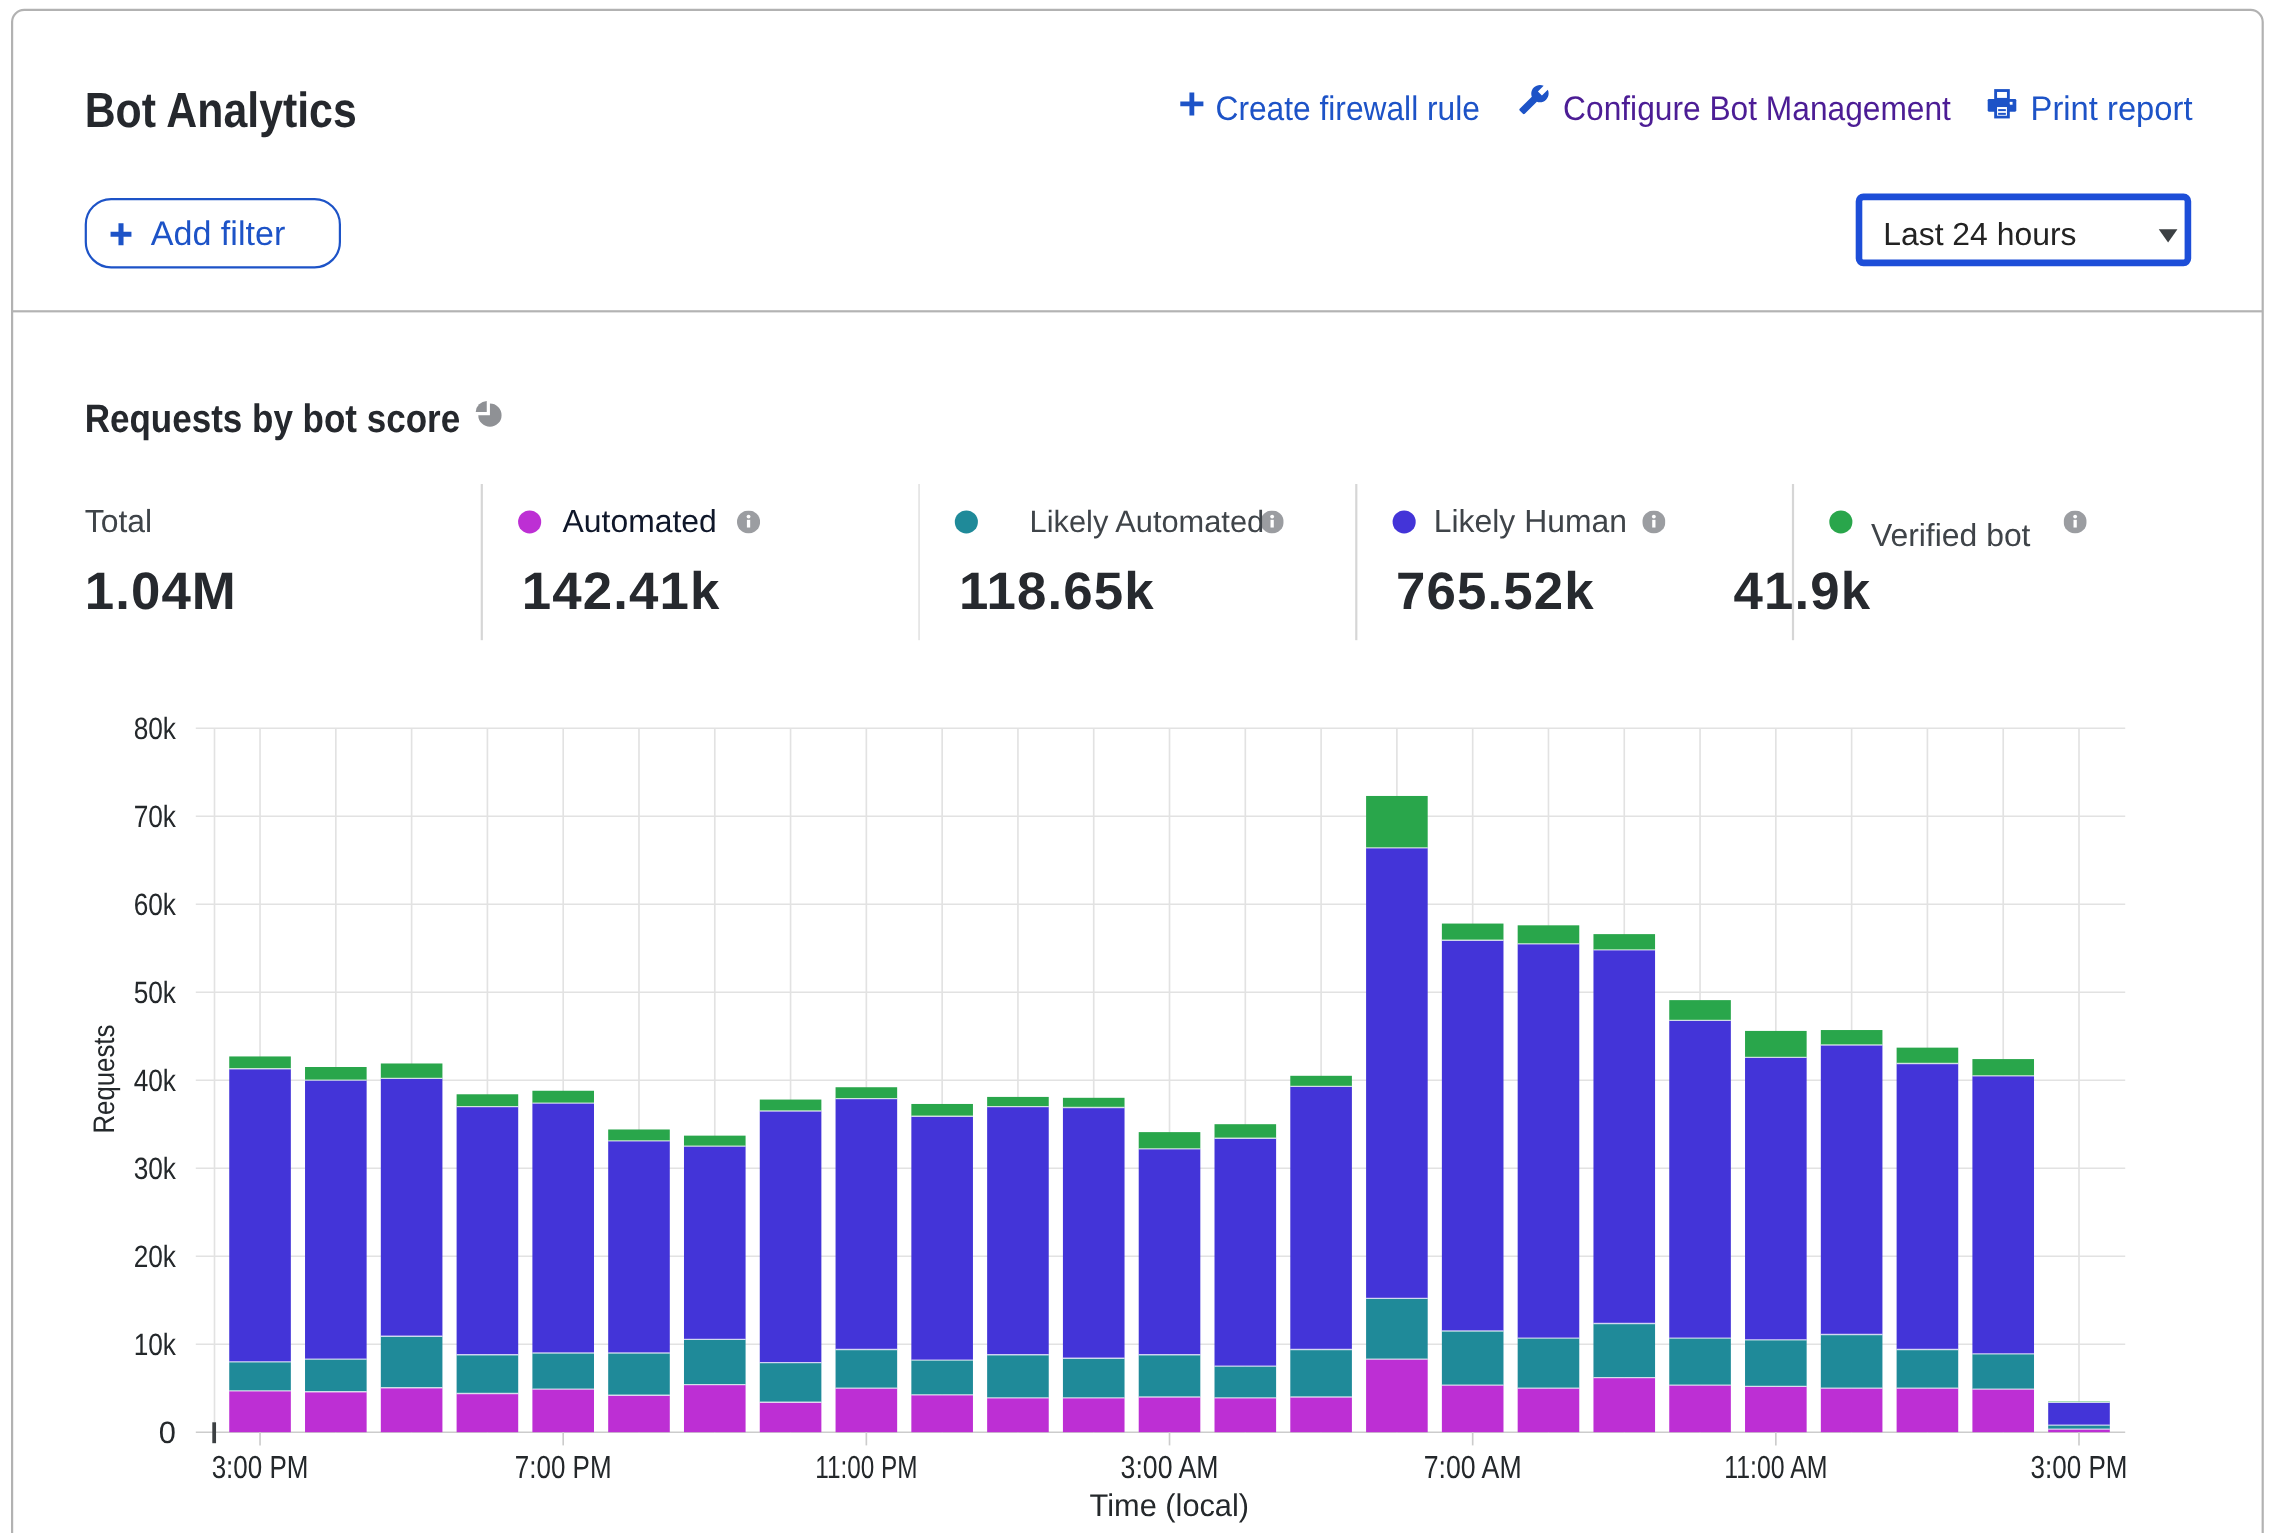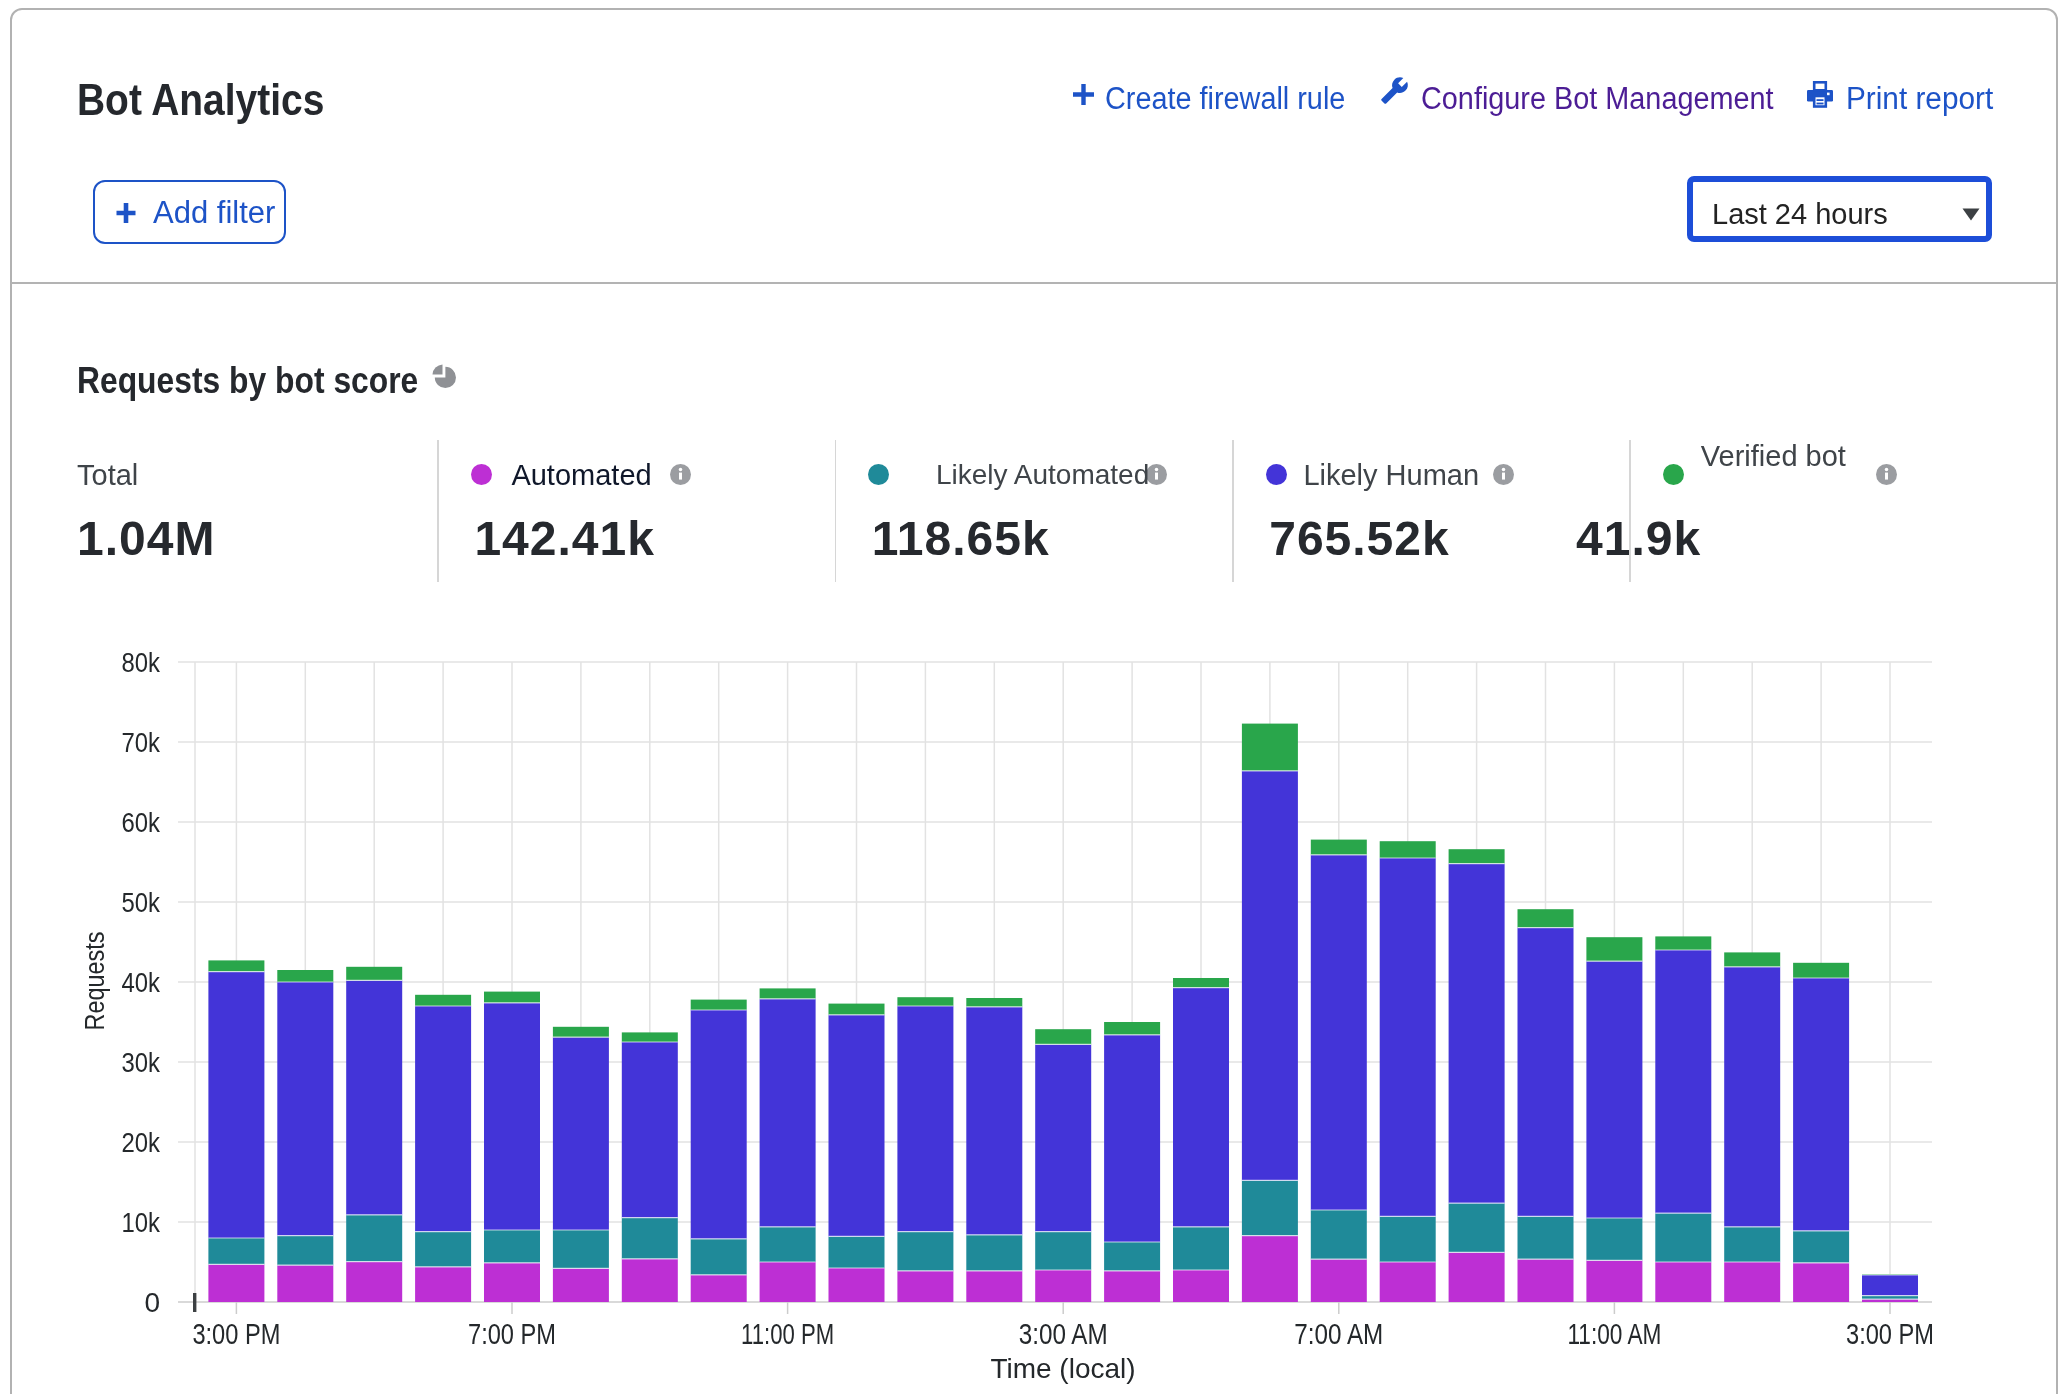--- a/index.html
+++ b/index.html
@@ -26,21 +26,21 @@
 <svg width="28" height="27" viewBox="0 0 28 27" style="position:absolute;left:1806px;top:81px">
 <rect x="1" y="9" width="26" height="11.5" rx="1.2" fill="#1d53c7"></rect>
 <rect x="21" y="11.6" width="2.6" height="2.6" fill="#fff"></rect>
 <rect x="8.2" y="1.3" width="11.6" height="8" fill="#fff" stroke="#1d53c7" stroke-width="2.6"></rect>
 <rect x="8.2" y="15" width="11.6" height="10.5" fill="#fff" stroke="#1d53c7" stroke-width="2.6"></rect>
 <rect x="10.5" y="18.2" width="7" height="1.8" fill="#1d53c7"></rect>
 <rect x="10.5" y="21.6" width="7" height="1.8" fill="#1d53c7"></rect>
 </svg>
 <div class="abs" style="left:1846px;top:81px;font-size:31px;color:#1d53c7"><span class="sx" style="transform:scaleX(0.96)">Print report</span></div>
 
-<div class="abs" style="left:93px;top:180px;width:193px;height:64px;border:2.5px solid #1d53c7;border-radius:12px">
+<div class="abs" style="left:77px;top:180px;width:233px;height:64px;border:2.5px solid #1d53c7;border-radius:24px">
   <svg width="20" height="22" viewBox="0 0 20 22" style="position:absolute;left:21px;top:20px">
       <path d="M10 1 V21 M0.5 11 H19.5" stroke="#1d53c7" stroke-width="4.6"></path>
     </svg>
   <span style="position:absolute;left:58px;top:13px;font-size:31px;color:#1d53c7;white-space:nowrap">Add filter</span>
 </div>
 
 <div class="abs" style="left:1687px;top:176px;width:304.5px;height:66px;border:6px solid #1d4ed8;border-radius:7px">
   <span style="position:absolute;left:19px;top:16px;font-size:29px;color:#232323">Last 24 hours</span>
   <svg width="18" height="13" viewBox="0 0 18 13" style="position:absolute;left:269px;top:26px">
       <path d="M0.5 0.5 L9 12.5 L17.5 0.5 Z" fill="#3c4043"></path>
@@ -78,21 +78,21 @@
     <circle cx="12" cy="6.4" r="2" fill="#fff"></circle>
   </svg>
 <div style="position:absolute;left:1303.4px;top:458.5px;font-size:29px;color:#3f4449">Likely Human</div>
 <div style="position:absolute;left:1269.2px;top:511px;font-size:48px;font-weight:bold;color:#26292e;letter-spacing:1px">765.52k</div>
 <span style="position:absolute;left:1663px;top:463.8px;width:21px;height:21px;border-radius:50%;background:#29a64b"></span>
 <svg width="21" height="21" viewBox="0 0 24 24" style="position:absolute;left:1876px;top:463.5px">
     <circle cx="12" cy="12" r="12" fill="#9b9da1"></circle>
     <rect x="10.3" y="9.8" width="3.4" height="8" fill="#fff"></rect>
     <circle cx="12" cy="6.4" r="2" fill="#fff"></circle>
   </svg>
-<div style="position:absolute;left:1700.8px;top:440px;font-size:29px;color:#3f4449">Verified bot</div>
+<div style="position:absolute;left:1700.8px;top:471px;font-size:29px;color:#3f4449">Verified bot</div>
 <div style="position:absolute;left:1576px;top:511px;font-size:48px;font-weight:bold;color:#26292e;letter-spacing:1px">41.9k</div>
 <div style="position:absolute;left:437px;top:440px;width:1.5px;height:142px;background:#d6d6d6"></div>
 <div style="position:absolute;left:834.6px;top:440px;width:1.5px;height:142px;background:#d6d6d6"></div>
 <div style="position:absolute;left:1232px;top:440px;width:1.5px;height:142px;background:#d6d6d6"></div>
 <div style="position:absolute;left:1629.4px;top:440px;width:1.5px;height:142px;background:#d6d6d6"></div>
 
 <svg class="abs" width="2070" height="794" viewBox="0 600 2070 794" style="left:0;top:600px">
 <line x1="178" y1="1302.0" x2="1932.0" y2="1302.0" stroke="#cccccc" stroke-width="1.5"></line>
 <line x1="178" y1="1222.0" x2="1932.0" y2="1222.0" stroke="#e2e2e2" stroke-width="1.5"></line>
 <line x1="178" y1="1142.0" x2="1932.0" y2="1142.0" stroke="#e2e2e2" stroke-width="1.5"></line>

